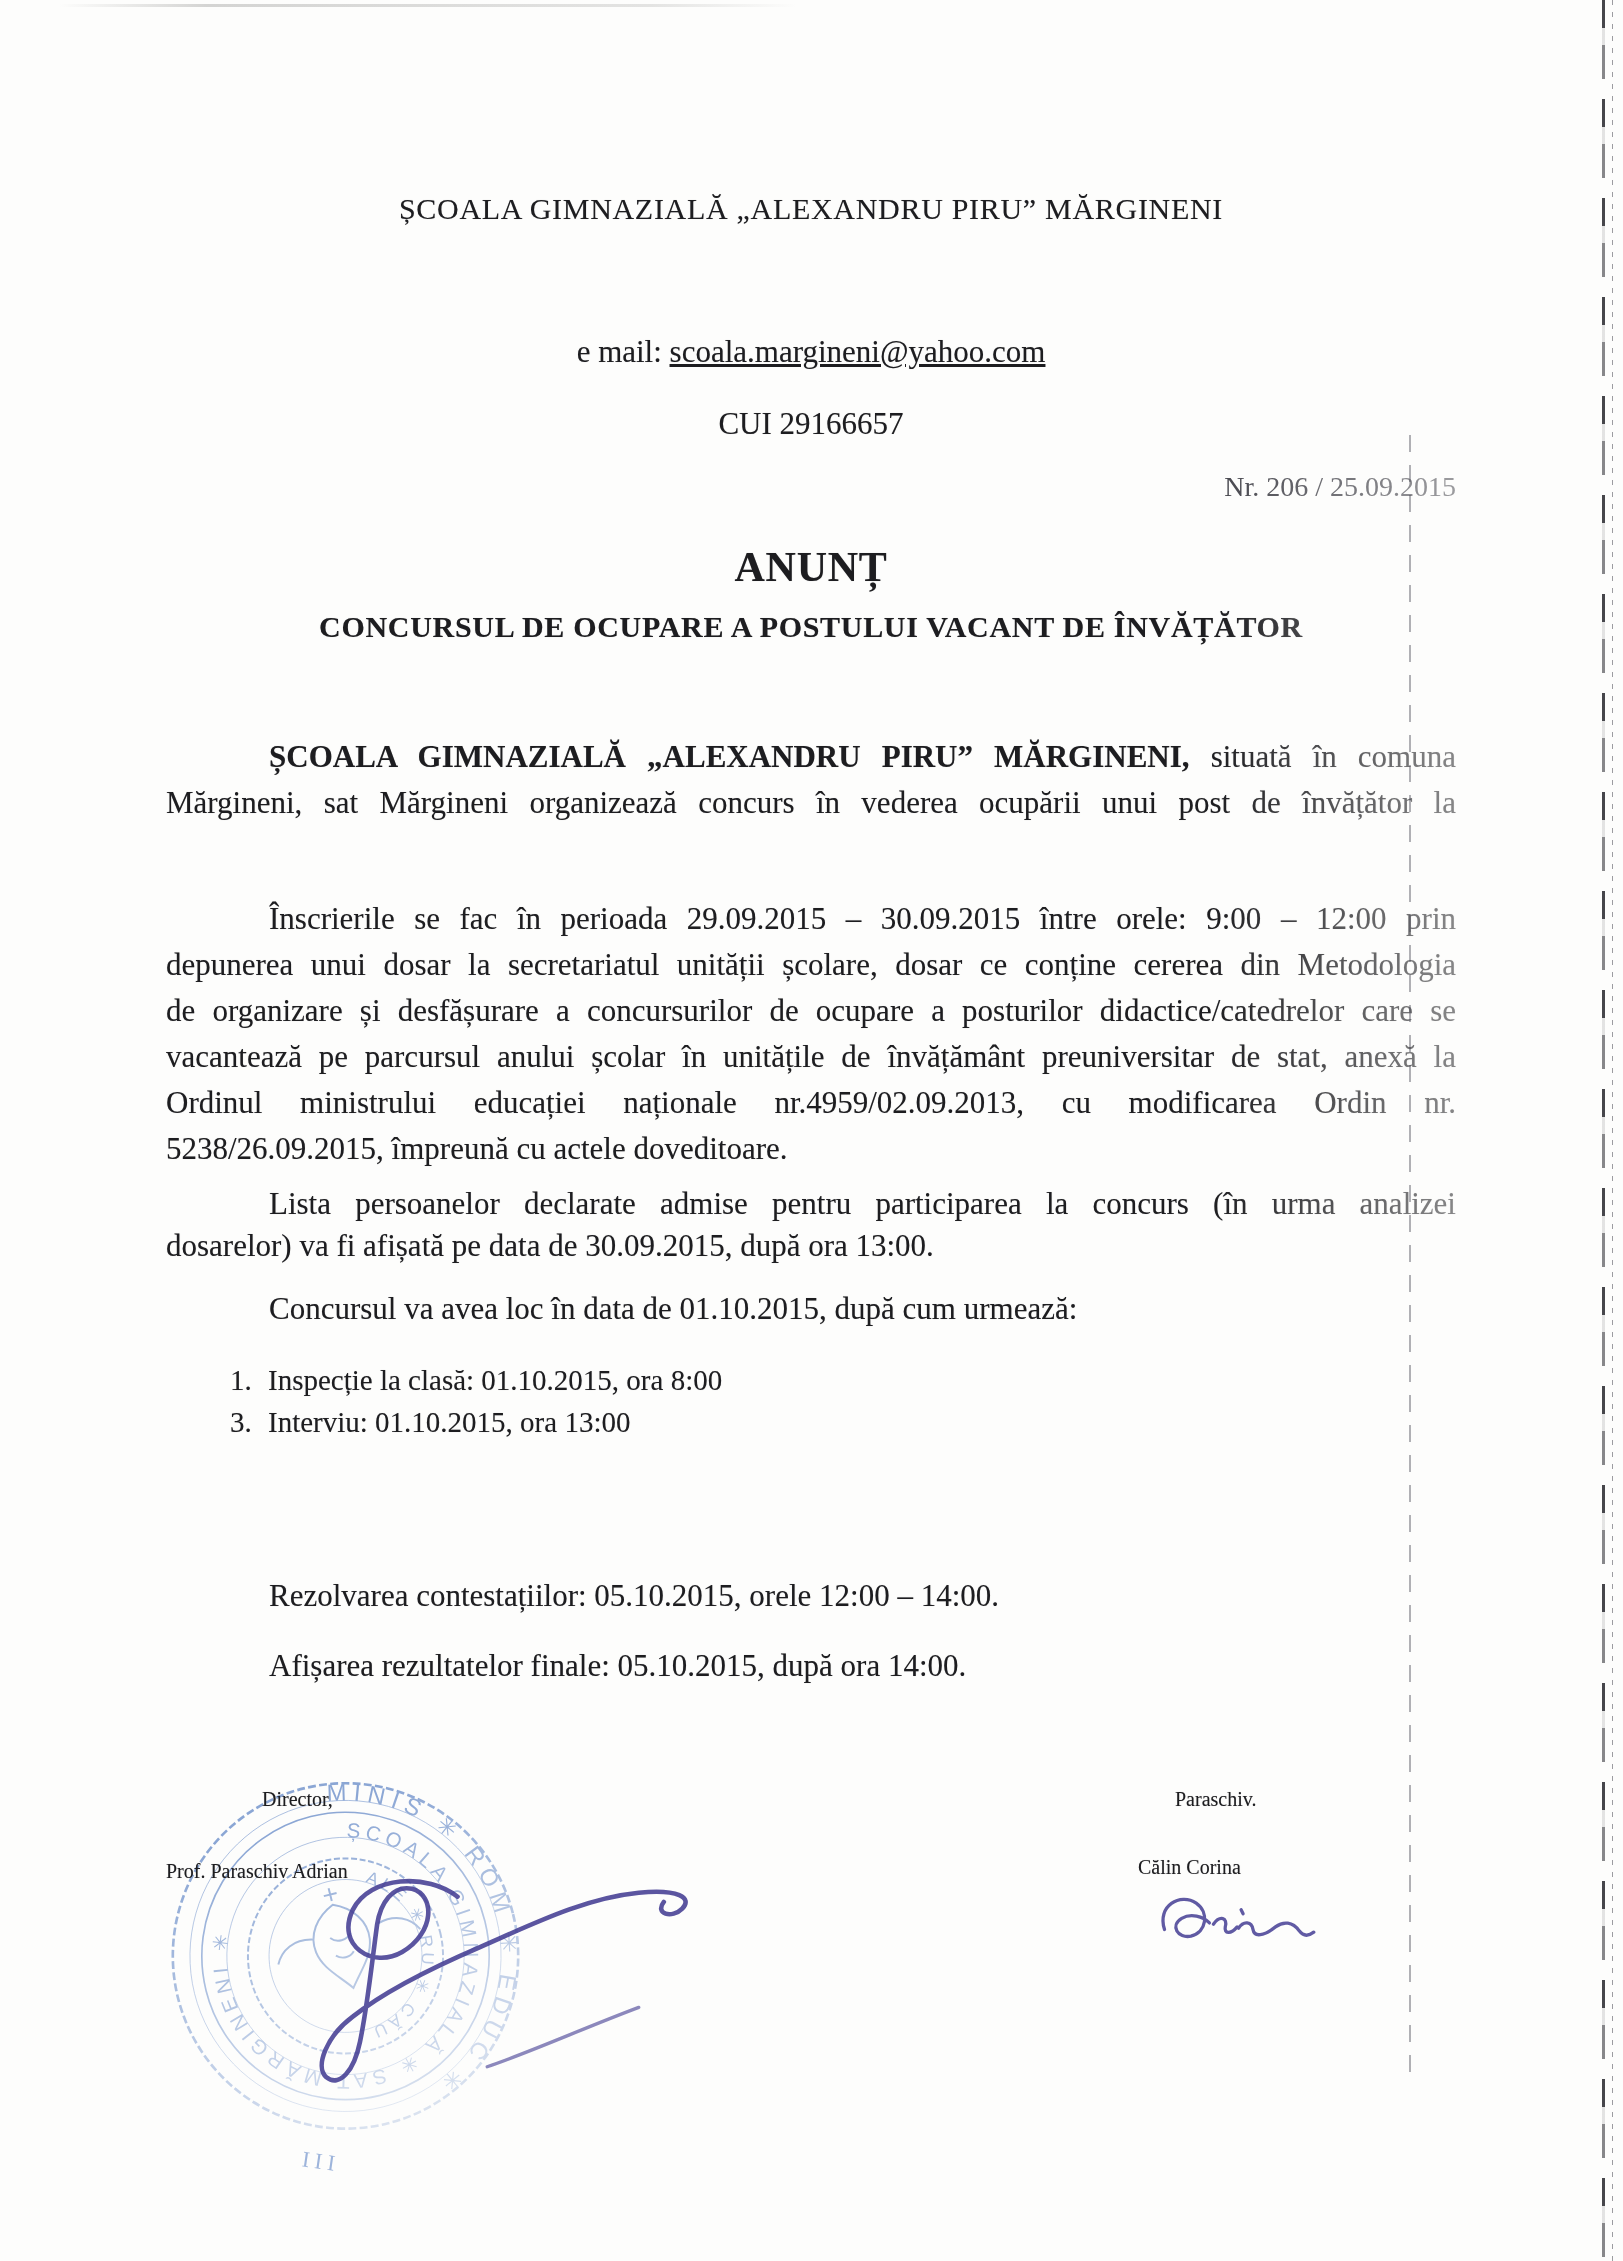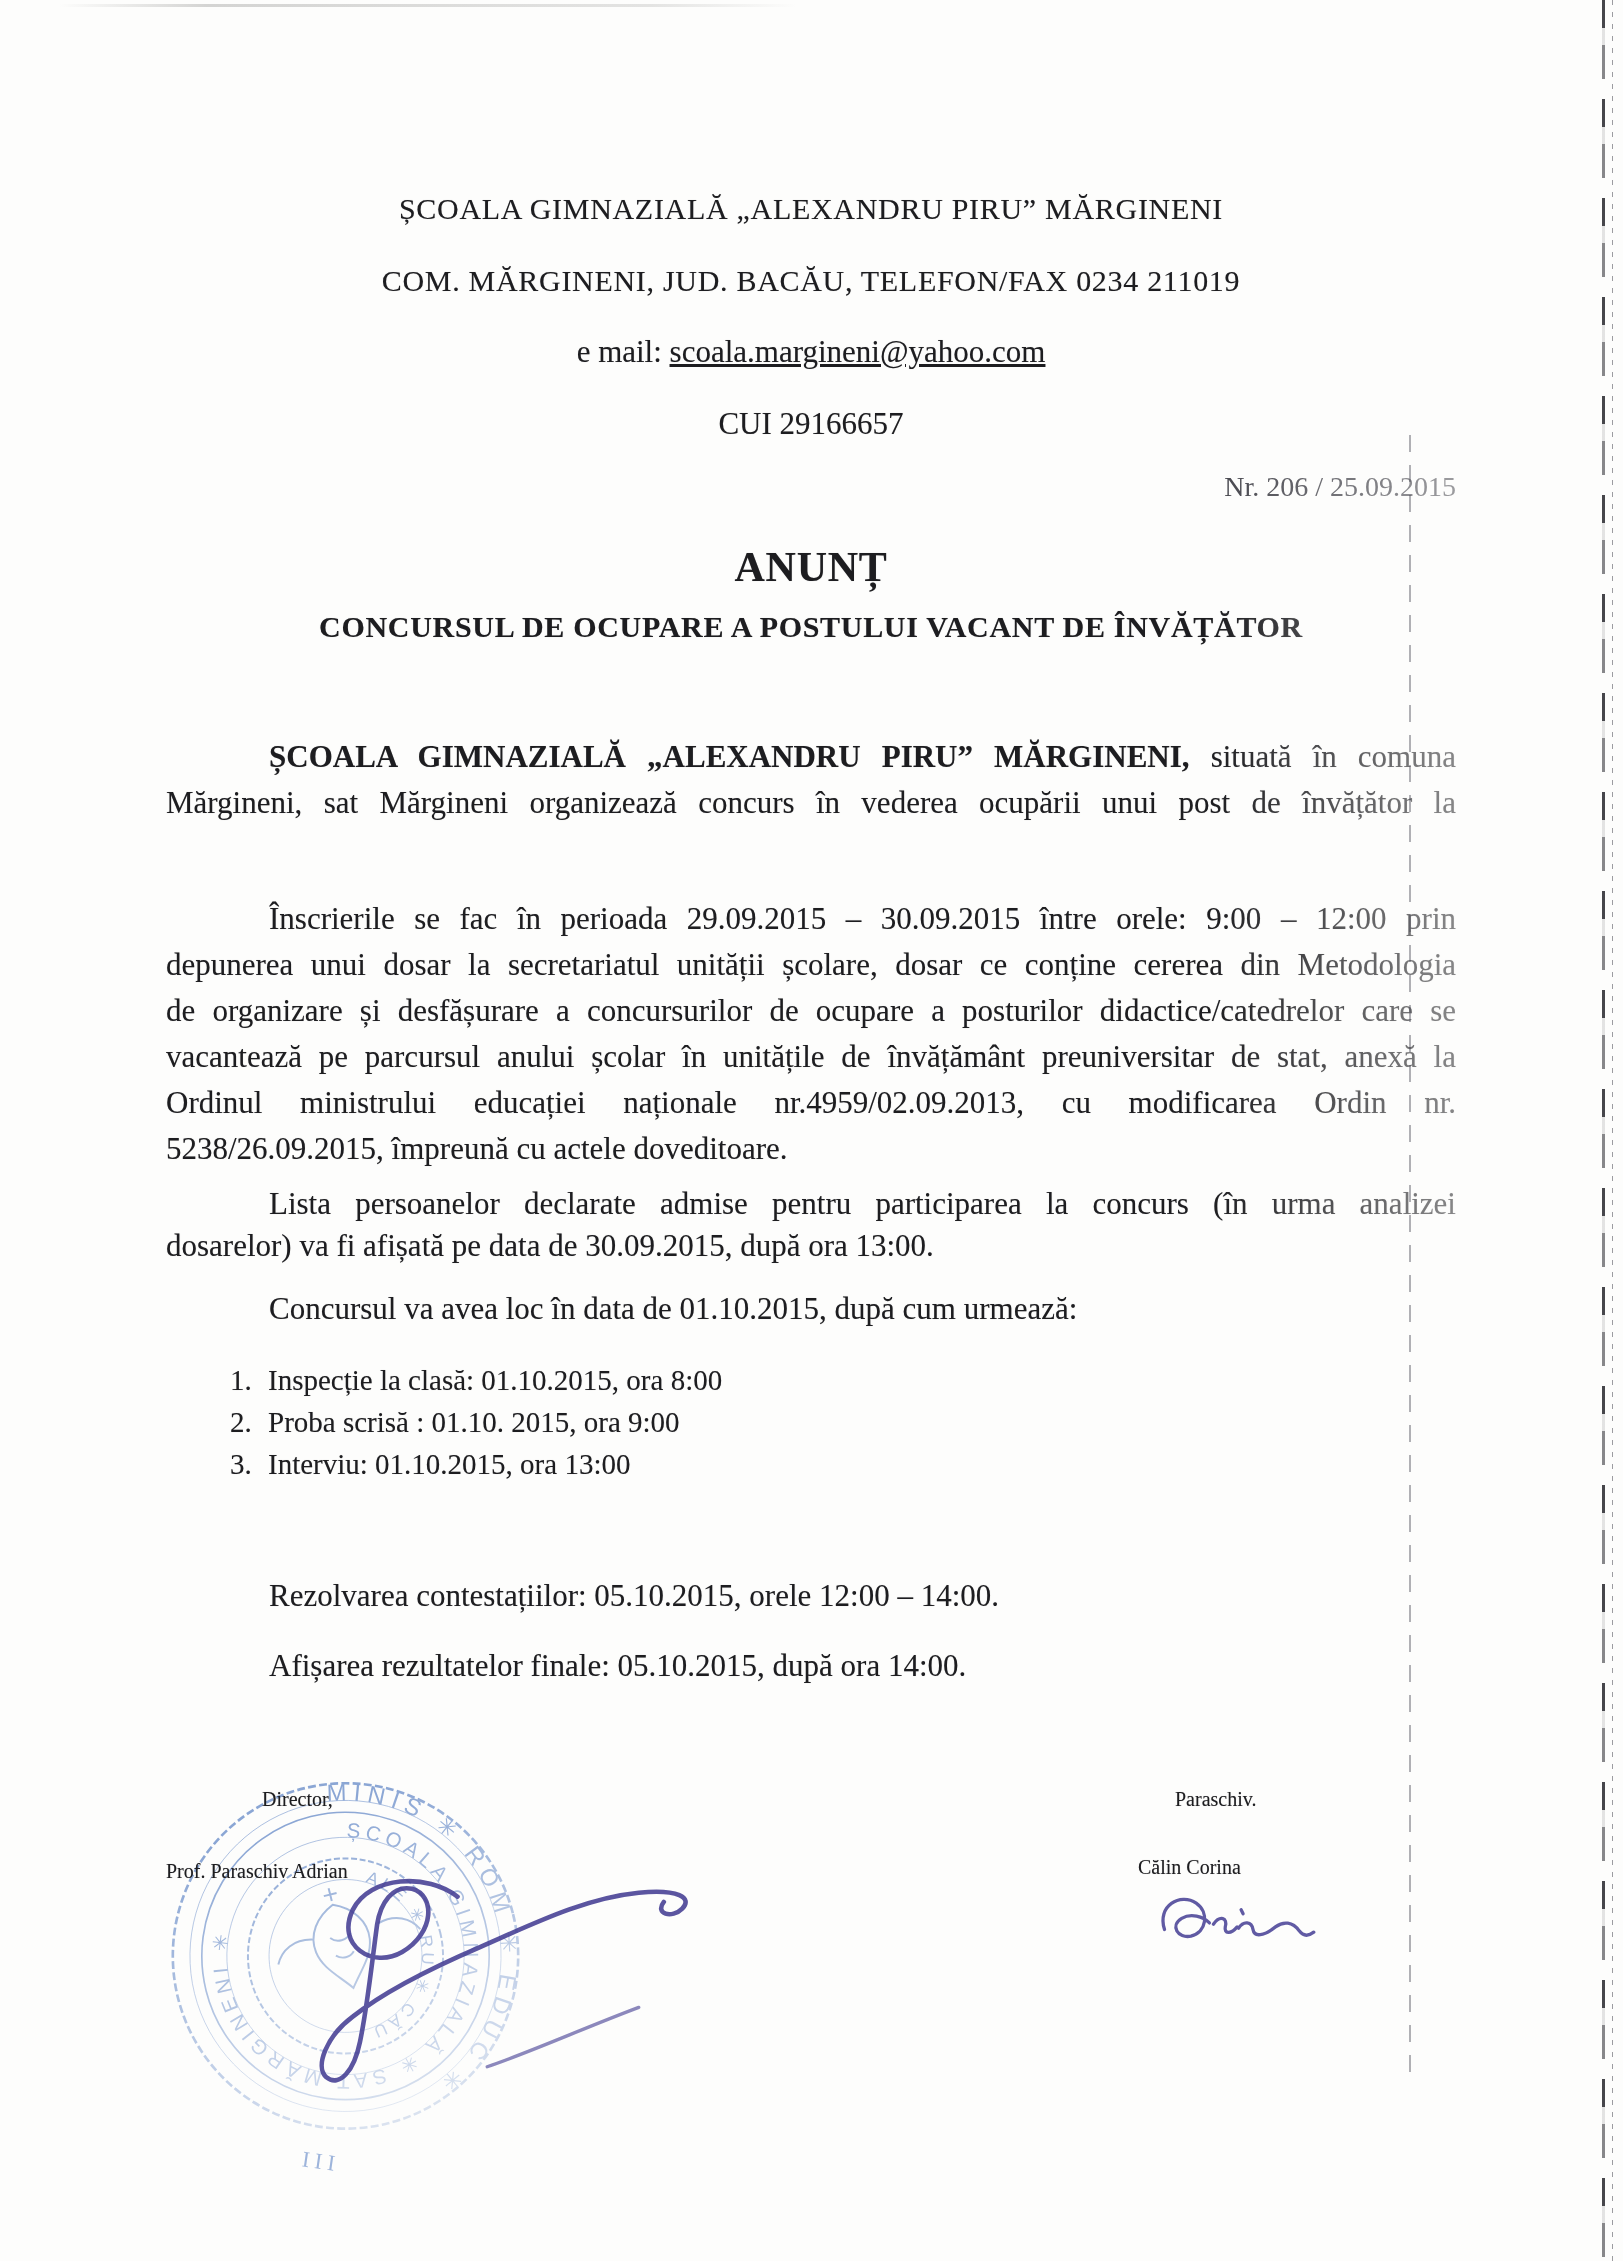--- a/index.html
+++ b/index.html
@@ -49,21 +49,20 @@
     color:rgba(79,121,192,.55); transform:rotate(8deg); }
   .sig-director { position:absolute; left:217px; top:1869px; width:491px; height:244px; z-index:3; }
   .sig-secretar { position:absolute; left:1150px; top:1882px; width:175px; height:76px; z-index:3; }
 </style>
 </head>
 <body>
 
 <div class="page">
 
   <div class="abs ctr hdr" style="top:190px;">ȘCOALA GIMNAZIALĂ „ALEXANDRU PIRU” MĂRGINENI</div>
-  <div class="abs ctr hdr" style="top:262px;">COM. MĂRGINENI, JUD. BACĂU, TELEFON/FAX 0234 211019</div>
   <div class="abs ctr body-line" style="top:333px; line-height:37px;"><span>e mail: </span><span style="text-decoration:underline;">scoala.margineni@yahoo.com</span></div>
   <div class="abs ctr body-line" style="top:405px; line-height:37px;">CUI 29166657</div>
   <div class="abs rgt grayish" style="top:470px; font-size:28px; line-height:33px;">Nr. 206 / 25.09.2015</div>
 
   <div class="abs ctr title" style="top:543px;">ANUNȚ</div>
   <div class="abs ctr title" style="top:610px; font-size:30px;">CONCURSUL DE OCUPARE A POSTULUI VACANT DE ÎNVĂȚĂTOR</div>
 
   <div class="abs" style="top:734px;">
     <div class="body-line jl ind"><span class="b">ȘCOALA GIMNAZIALĂ „ALEXANDRU PIRU” MĂRGINENI,</span><span> situată în comuna</span></div>
     <div class="body-line jl">Mărgineni, sat Mărgineni organizează concurs în vederea ocupării unui post de învățător la</div>
@@ -80,21 +79,20 @@
 
   <div class="abs" style="top:1183px;">
     <div class="body-line jl ind" style="line-height:42px;">Lista persoanelor declarate admise  pentru participarea la concurs (în urma analizei</div>
     <div class="body-line ll" style="line-height:42px;">dosarelor) va fi afișată pe data de 30.09.2015, după ora 13:00.</div>
   </div>
 
   <div class="abs body-line pad" style="top:1290px; line-height:37px;">Concursul va avea loc în data de 01.10.2015, după cum urmează:</div>
 
   <div class="abs" style="top:1359px;">
     <div class="li"><span class="num">1.</span><span>Inspecție la clasă: 01.10.2015, ora 8:00</span></div>
-    <div class="li"><span class="num">2.</span><span>Proba scrisă : 01.10. 2015, ora 9:00</span></div>
     <div class="li"><span class="num">3.</span><span>Interviu: 01.10.2015, ora 13:00</span></div>
   </div>
 
   <div class="abs body-line pad" style="top:1577px; line-height:37px;">Rezolvarea contestațiilor: 05.10.2015, orele 12:00 – 14:00.</div>
   <div class="abs body-line pad" style="top:1647px; line-height:37px;">Afișarea rezultatelor finale: 05.10.2015, după ora 14:00.</div>
 
   <div class="sig-label" style="left:262px;  top:1783px;">Director,</div>
   <div class="sig-label" style="left:166px;  top:1855px;">Prof. Paraschiv Adrian</div>
   <div class="sig-label" style="left:1175px; top:1783px;">Paraschiv.</div>
   <div class="sig-label" style="left:1138px; top:1851px;">Călin Corina</div>

